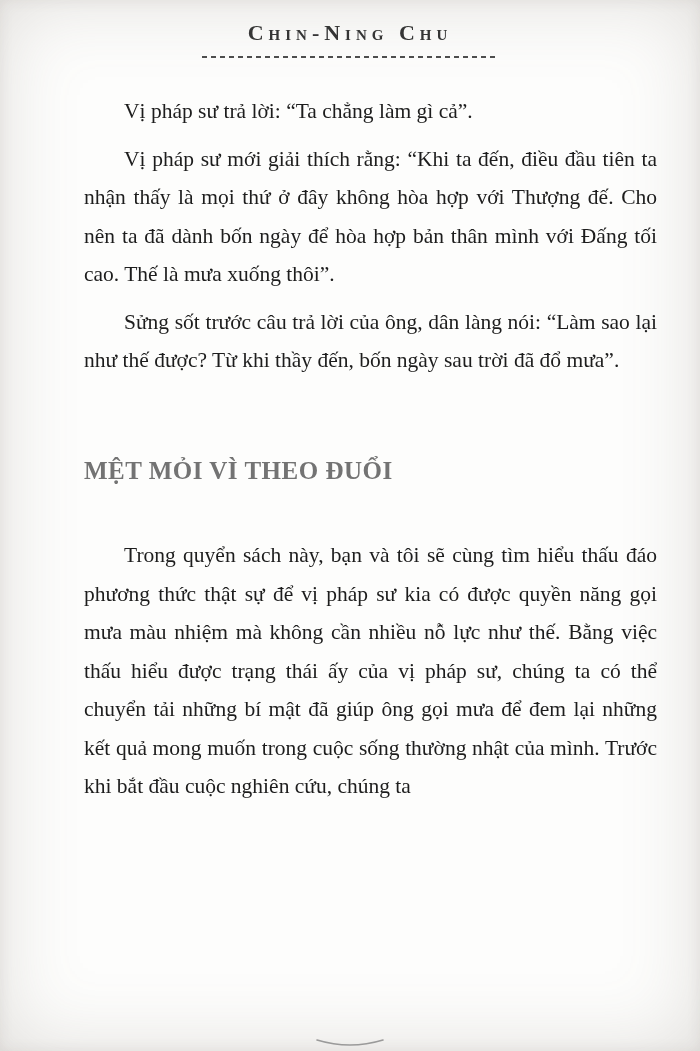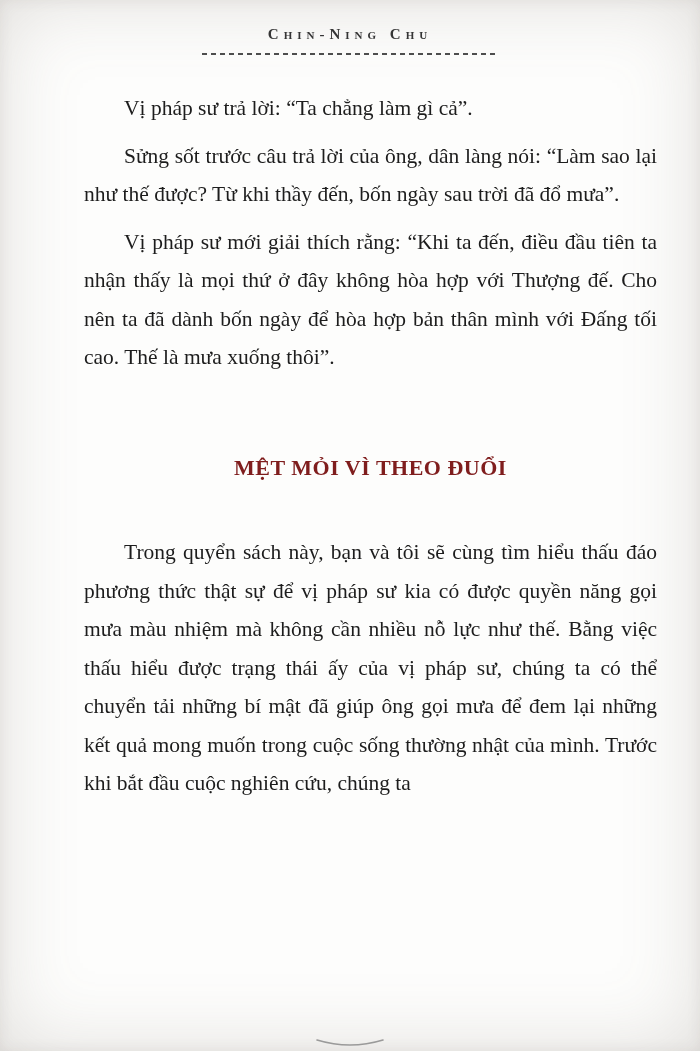--- a/index.html
+++ b/index.html
@@ -11,22 +11,22 @@
     box-shadow: inset 0 0 80px rgba(110,100,90,0.20), inset 0 0 14px rgba(120,110,100,0.12);
     overflow:hidden;
     font-family:"Liberation Serif","DejaVu Serif",serif;
     color:#1d1d1d;
   }
   .page-header{
     padding-top:16px;
     text-align:center;
   }
   .running-head{
-    margin:10px;
-    font-size:15px;
+    margin:4px;
+    font-size:22px;
     font-weight:600;
     font-variant:small-caps;
     letter-spacing:5px;
     color:#353535;
   }
   .header-divider{
     width:296px;
     height:2px;
     margin:10px auto 0;
     background:repeating-linear-gradient(90deg,#4d4d4d 0 5px,transparent 5px 9px);
@@ -36,26 +36,26 @@
     font-size:21.5px;
     line-height:38.5px;
     text-align:justify;
   }
   .body-text p{
     margin:0 0 9px 0;
     text-indent:40px;
   }
   .section-heading{
     margin:72px 0 46px 0;
-    text-align:center;
-    font-size:22px;
+    text-align:left;
+    font-size:25px;
     font-weight:bold;
     letter-spacing:0.5px;
     text-indent:0;
-    color:#7f1d1d;
+    color:#737373;
   }
   .page-curl{
     position:absolute;
     left:50%;
     bottom:2px;
     transform:translateX(-50%);
     line-height:0;
   }
   .page-curl svg{display:block;}
 </style>
@@ -64,22 +64,22 @@
 
 <div class="page">
 
   <div class="page-header">
     <h1 class="running-head">Chin-Ning Chu</h1>
     <div class="header-divider"></div>
   </div>
 
   <div class="body-text">
     <p>Vị pháp sư trả lời: “Ta chẳng làm gì cả”.</p>
+    <p>Vị pháp sư mới giải thích rằng: “Khi ta đến, điều đầu tiên ta nhận thấy là mọi thứ ở đây không hòa hợp với Thượng đế. Cho nên ta đã dành bốn ngày để hòa hợp bản thân mình với Đấng tối cao. Thế là mưa xuống thôi”.</p>
     <p>Sửng sốt trước câu trả lời của ông, dân làng nói: “Làm sao lại như thế được? Từ khi thầy đến, bốn ngày sau trời đã đổ mưa”.</p>
-    <p>Vị pháp sư mới giải thích rằng: “Khi ta đến, điều đầu tiên ta nhận thấy là mọi thứ ở đây không hòa hợp với Thượng đế. Cho nên ta đã dành bốn ngày để hòa hợp bản thân mình với Đấng tối cao. Thế là mưa xuống thôi”.</p>
 
     <h2 class="section-heading">MỆT MỎI VÌ THEO ĐUỔI</h2>
 
     <p>Trong quyển sách này, bạn và tôi sẽ cùng tìm hiểu thấu đáo phương thức thật sự để vị pháp sư kia có được quyền năng gọi mưa màu nhiệm mà không cần nhiều nỗ lực như thế. Bằng việc thấu hiểu được trạng thái ấy của vị pháp sư, chúng ta có thể chuyển tải những bí mật đã giúp ông gọi mưa để đem lại những kết quả mong muốn trong cuộc sống thường nhật của mình. Trước khi bắt đầu cuộc nghiên cứu, chúng ta</p>
   </div>
 
   <div class="page-curl">
     <svg width="72" height="12" viewBox="0 0 72 12" aria-hidden="true">
       <path d="M3 3 Q 36 13 69 3" stroke="#9a9a9a" stroke-width="1.6" fill="none" stroke-linecap="round"></path>
     </svg>

